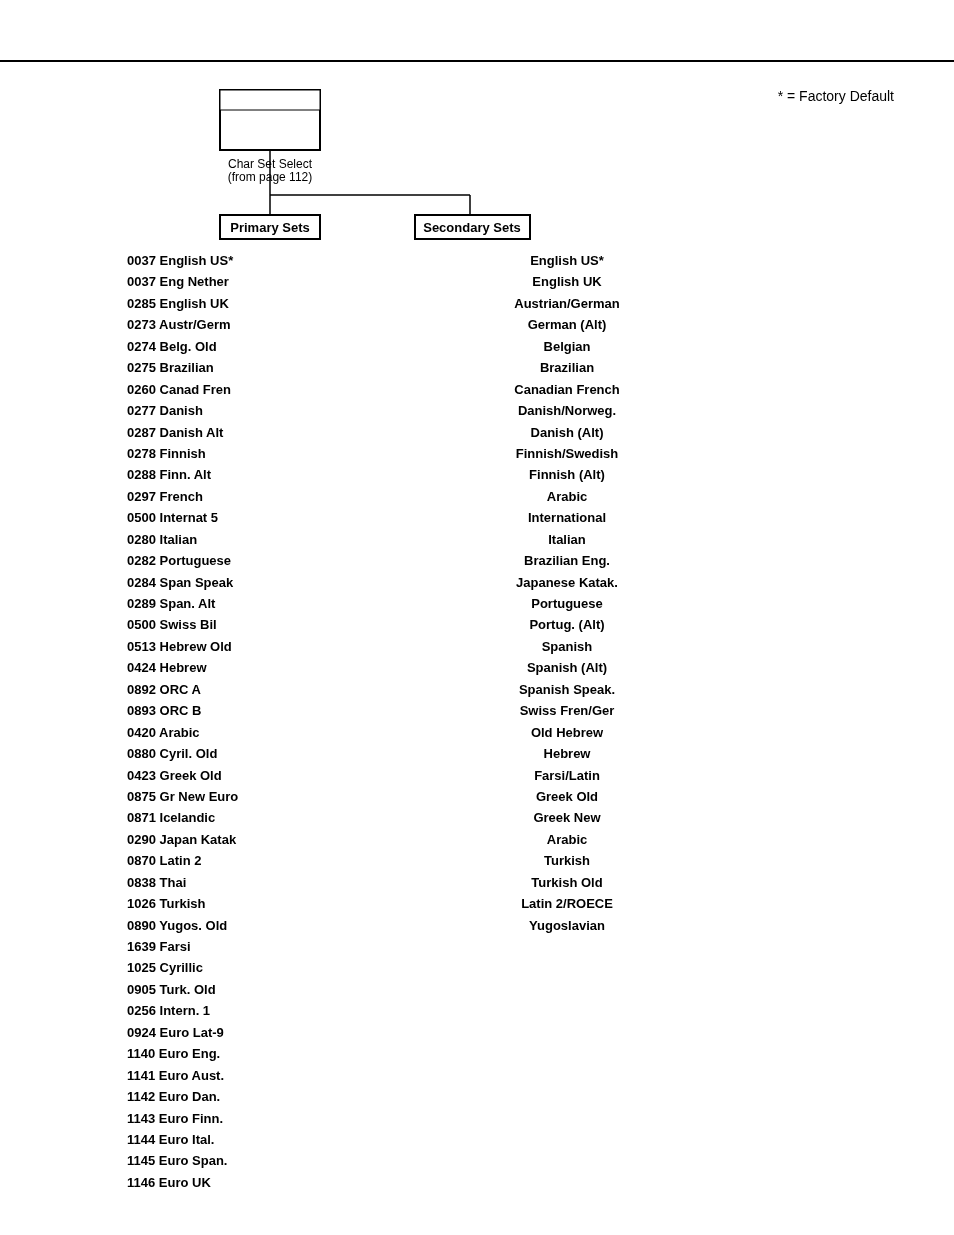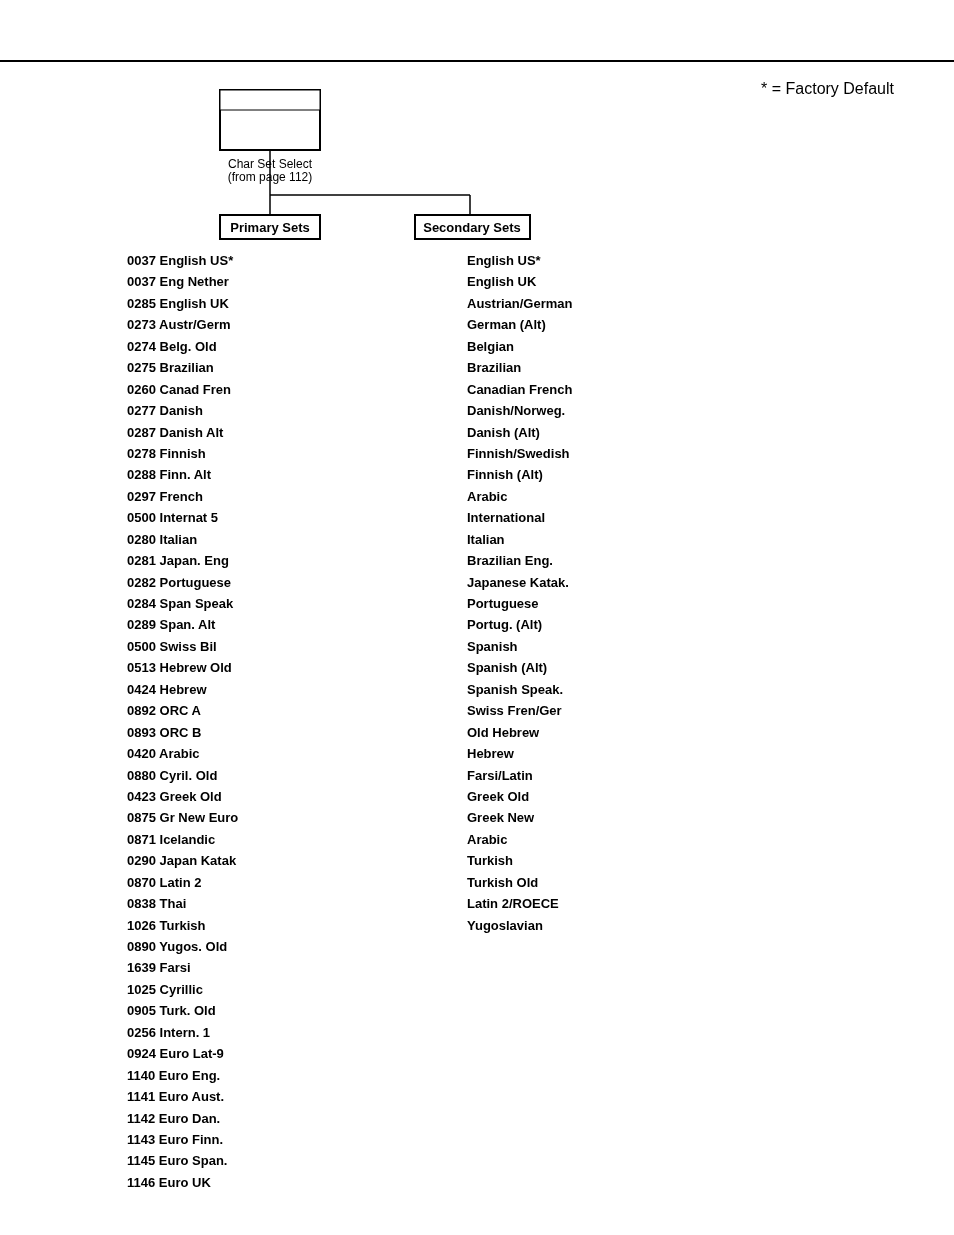--- a/index.html
+++ b/index.html
@@ -22,23 +22,23 @@
       left: 0;
     }
 
     .page-content {
       padding: 80px 60px 40px 60px;
       position: relative;
     }
 
     .factory-default {
       position: absolute;
-      top: 80px;
+      top: 88px;
       right: 60px;
-      font-size: 16px;
+      font-size: 14px;
     }
 
     
     .diagram-svg {
       display: block;
       margin-left: 100px;
       margin-bottom: 10px;
     }
 
     
@@ -52,20 +52,21 @@
     }
 
     .primary-list {
       min-width: 220px;
       margin-right: 60px;
     }
 
     .secondary-list {
       min-width: 200px;
       margin-left: 60px;
+      text-align: center;
     }
 
     .list-item {
       font-size: 13px;
       line-height: 1.65;
       white-space: nowrap;
     }
   </style>
 </head>
 <body>
@@ -109,21 +110,20 @@
         <div class="list-item">0274 Belg. Old</div>
         <div class="list-item">0275 Brazilian</div>
         <div class="list-item">0260 Canad Fren</div>
         <div class="list-item">0277 Danish</div>
         <div class="list-item">0287 Danish Alt</div>
         <div class="list-item">0278 Finnish</div>
         <div class="list-item">0288 Finn. Alt</div>
         <div class="list-item">0297 French</div>
         <div class="list-item">0500 Internat 5</div>
         <div class="list-item">0280 Italian</div>
-        <div class="list-item">0281 Japan. Eng</div>
         <div class="list-item">0282 Portuguese</div>
         <div class="list-item">0284 Span Speak</div>
         <div class="list-item">0289 Span. Alt</div>
         <div class="list-item">0500 Swiss Bil</div>
         <div class="list-item">0513 Hebrew Old</div>
         <div class="list-item">0424 Hebrew</div>
         <div class="list-item">0892 ORC A</div>
         <div class="list-item">0893 ORC B</div>
         <div class="list-item">0420 Arabic</div>
         <div class="list-item">0880 Cyril. Old</div>
@@ -137,20 +137,21 @@
         <div class="list-item">0890 Yugos. Old</div>
         <div class="list-item">1639 Farsi</div>
         <div class="list-item">1025 Cyrillic</div>
         <div class="list-item">0905 Turk. Old</div>
         <div class="list-item">0256 Intern. 1</div>
         <div class="list-item">0924 Euro Lat-9</div>
         <div class="list-item">1140 Euro Eng.</div>
         <div class="list-item">1141 Euro Aust.</div>
         <div class="list-item">1142 Euro Dan.</div>
         <div class="list-item">1143 Euro Finn.</div>
+        <div class="list-item">1144 Euro Ital.</div>
         <div class="list-item">1145 Euro Span.</div>
         <div class="list-item">1146 Euro UK</div>
       </div>
     <div class="secondary-list" id="secondary-list-container">
     <div class="list-item">English US*</div>
         <div class="list-item">English UK</div>
         <div class="list-item">Austrian/German</div>
         <div class="list-item">German (Alt)</div>
         <div class="list-item">Belgian</div>
         <div class="list-item">Brazilian</div>

